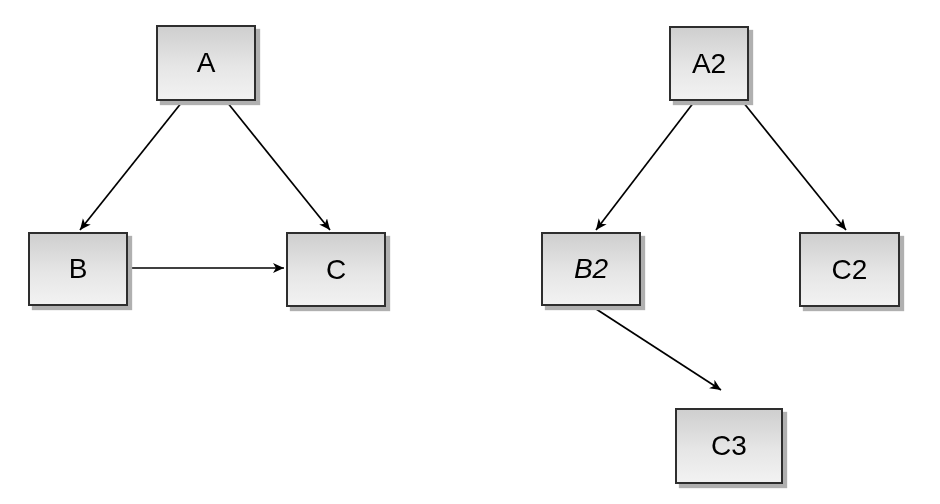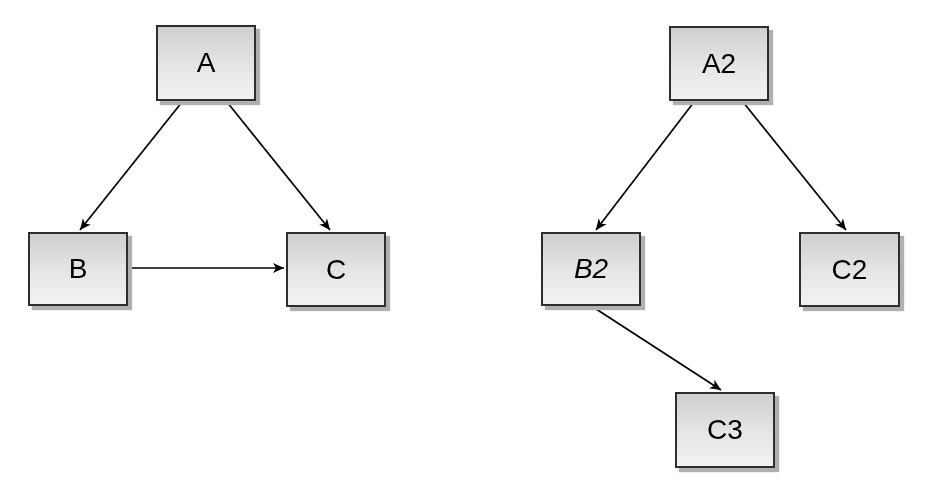--- a/index.html
+++ b/index.html
@@ -63,26 +63,26 @@
   <div id="node-layer">
       <div class="node" style="left: 156px; top: 25px; width: 100px; height: 76px;">
         <span class="node-label">A</span>
       </div>
       <div class="node" style="left: 28px; top: 232px; width: 100px; height: 74px;">
         <span class="node-label">B</span>
       </div>
       <div class="node" style="left: 286px; top: 232px; width: 100px; height: 75px;">
         <span class="node-label">C</span>
       </div>
-      <div class="node" style="left: 669px; top: 26px; width: 100px; height: 75px;">
+      <div class="node" style="left: 669px; top: 26px; width: 80px; height: 75px;">
         <span class="node-label">A2</span>
       </div>
       <div class="node" style="left: 541px; top: 232px; width: 100px; height: 74px; font-style: italic;">
         <span class="node-label">B2</span>
       </div>
       <div class="node" style="left: 799px; top: 232px; width: 101px; height: 75px; justify-content: center;">
         <span class="node-label">C2</span>
       </div>
-      <div class="node" style="left: 675px; top: 392px; width: 100px; height: 76px; justify-content: center;">
+      <div class="node" style="left: 675px; top: 408px; width: 108px; height: 76px; justify-content: center;">
         <span class="node-label">C3</span>
       </div>
     </div>
 </div>
 
 </body></html>

